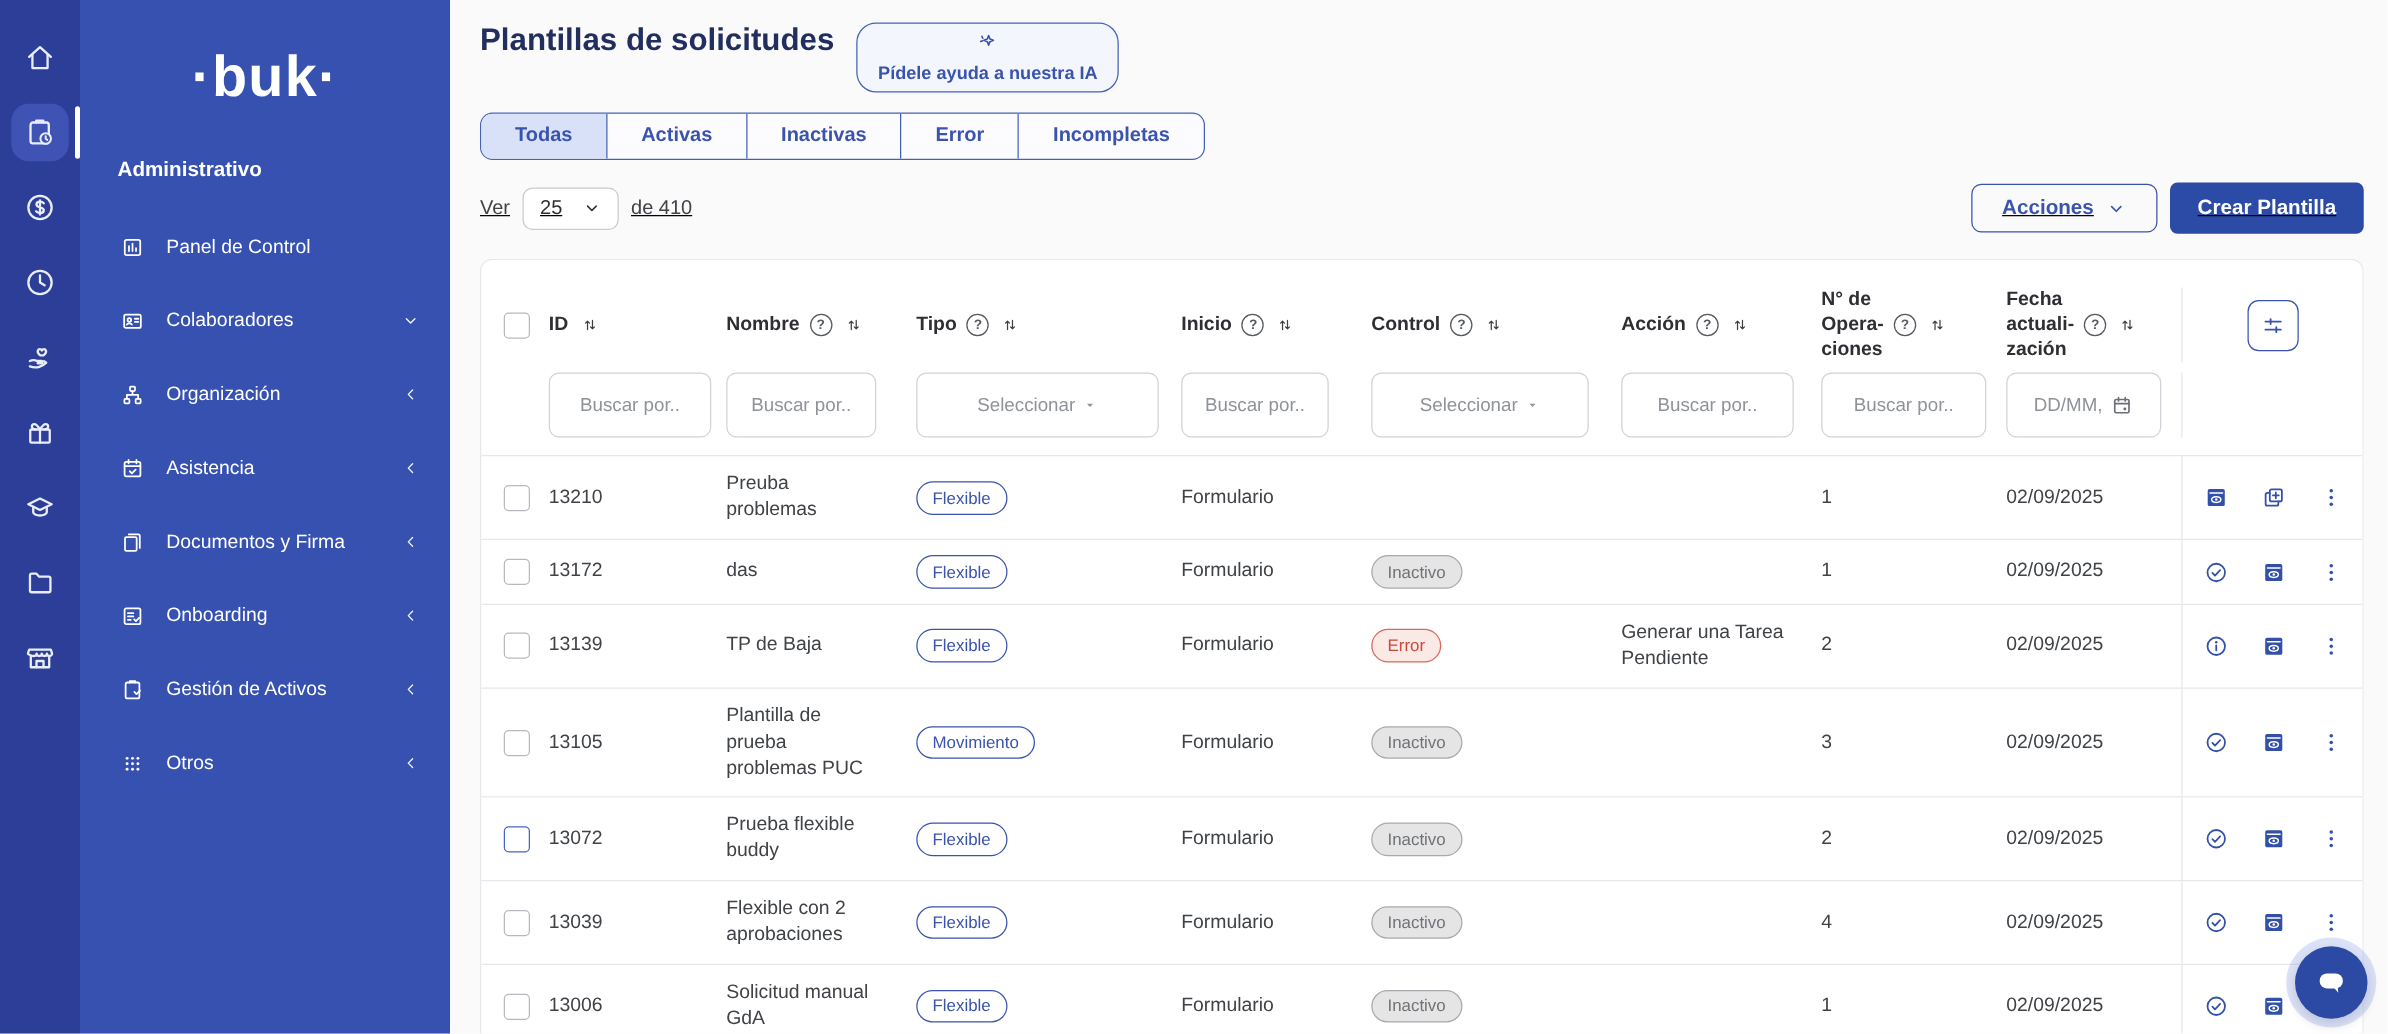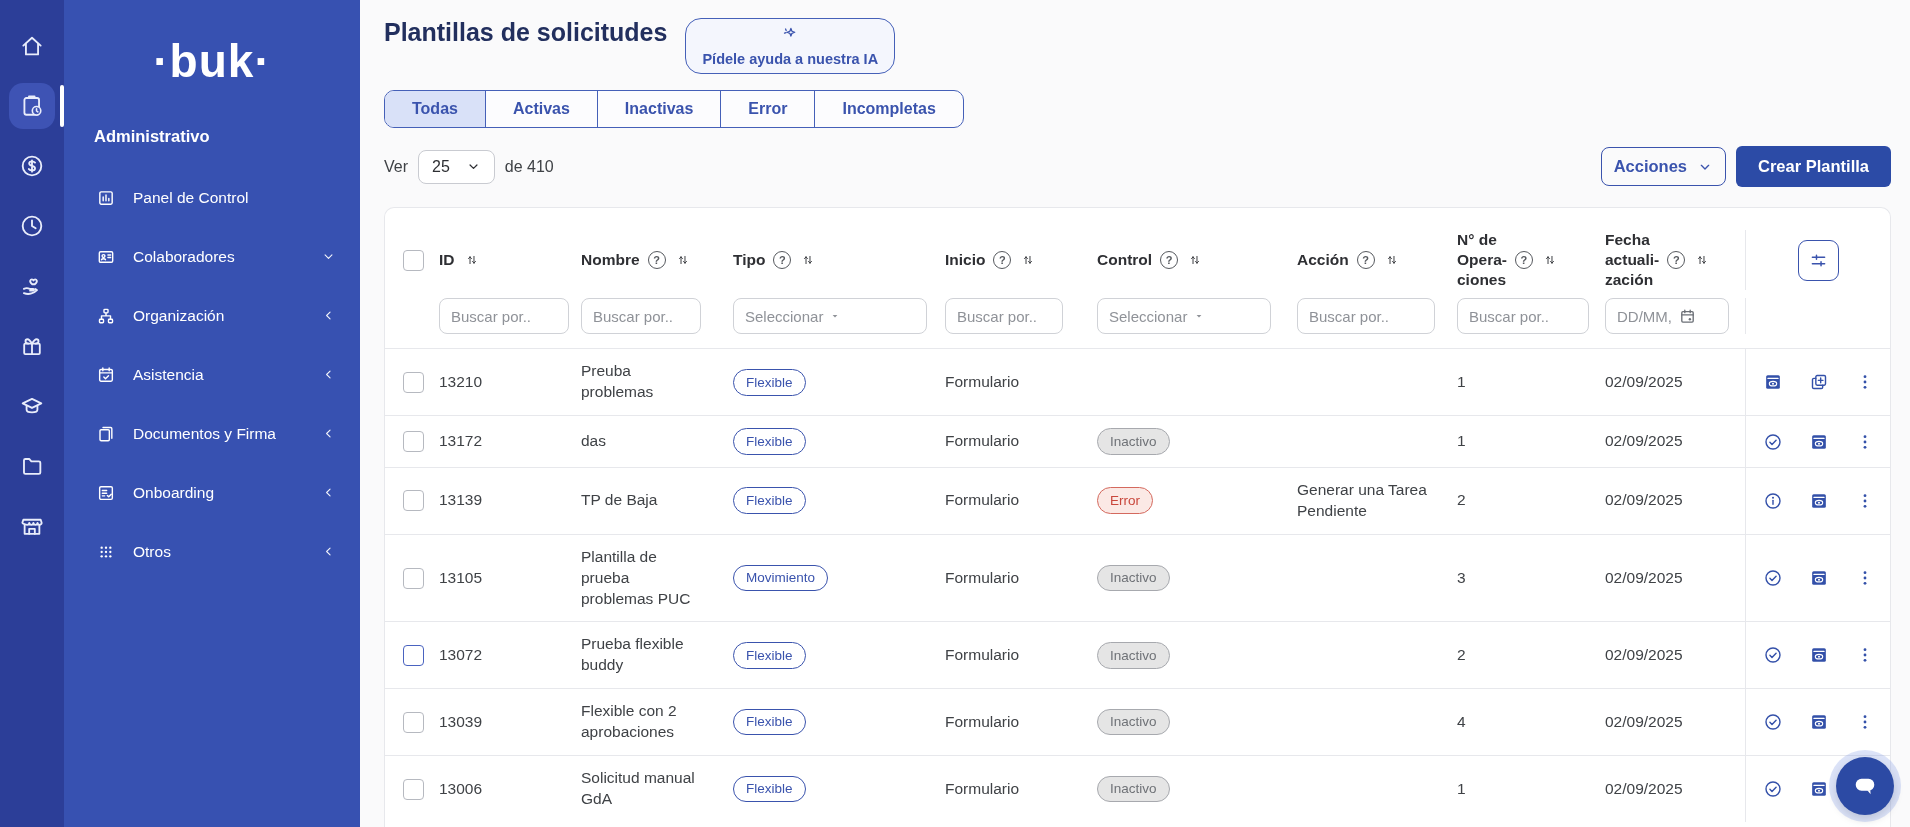--- a/index.html
+++ b/index.html
@@ -32,26 +32,26 @@
   .page-head{display:flex;gap:18px;}
   h1{margin:0;font-size:25px;font-weight:700;color:#222f5e;}
   .ai-btn{display:inline-flex;align-items:center;gap:8px;border:1.5px solid #4560b8;color:#3a53ad;background:#f4f6fd;border-radius:16px;padding:6px 16px;font-size:14.5px;font-weight:600;cursor:pointer;font-family:inherit;flex-direction:column;}
   .ai-btn .ico{width:18px;height:18px;}
 
   .tabs{display:flex;margin-top:16px;width:max-content;border:1.5px solid #4560b8;border-radius:10px;overflow:hidden;background:#fcfcfe;}
   .tab{padding:9px 27px;font-size:16px;font-weight:600;color:#3a53ad;background:transparent;border:none;border-left:1.5px solid #4560b8;cursor:pointer;font-family:inherit;}
   .tab:first-child{border-left:none;}
   .tab.active{background:#d9e1f8;}
 
-  .controls{display:flex;align-items:center;gap:10px;margin-top:18px;}
+  .controls{display:flex;align-items:center;gap:10px;margin-top:18px;text-decoration:underline;}
   .ver-label,.total{font-size:16px;color:#3f4246;}
   .select-box{display:flex;align-items:center;gap:16px;border:1px solid #c9cbd1;background:#fff;border-radius:8px;padding:7px 13px;font-size:16px;color:#2e2f33;cursor:pointer;}
   .select-box .ico{width:15px;height:15px;color:#2e2f33;}
   .spacer{flex:1;}
-  .btn-outline{display:flex;align-items:center;gap:10px;border:1.5px solid #3a53ad;color:#3a53ad;background:transparent;border-radius:8px;padding:9px 12px;font-size:16.5px;font-weight:600;cursor:pointer;font-family:inherit;}
+  .btn-outline{display:flex;align-items:center;gap:10px;border:1.5px solid #3a53ad;color:#3a53ad;background:transparent;border-radius:8px;padding:9px 24px;font-size:16.5px;font-weight:600;cursor:pointer;font-family:inherit;}
   .btn-outline .ico{width:16px;height:16px;}
   .btn-primary{background:#2c4ba6;color:#fff;border:none;border-radius:6px;padding:11px 22px;font-size:16.5px;font-weight:600;cursor:pointer;font-family:inherit;}
 
   
   .card{margin-top:20px;background:#fff;border:1px solid #e7e8ec;border-bottom:none;border-radius:10px 10px 0 0;flex:1;overflow:hidden;}
   .thead-row,.filter-row,.trow{display:flex;align-items:stretch;}
   .thead-row{padding:22px 0 8px;}
   .filter-row{padding:0 0 14px;}
   .trow{border-top:1px solid #e7e8ec;cursor:pointer;}
   .c{box-sizing:border-box;flex-shrink:0;display:flex;align-items:center;padding:12px 10px 12px 2px;}
@@ -67,21 +67,21 @@
   .w-fecha{width:142px;}
   .w-actions{width:146px;justify-content:center;padding:12px 6px;}
   .col-actions{border-left:1px solid #e7e8ec;}
 
   .th-label{font-size:15.5px;font-weight:700;color:#2e2f33;white-space:pre-line;line-height:1.3;}
   .qmark{margin-left:8px;width:16px;height:16px;border:1.3px solid #56595e;border-radius:50%;color:#56595e;font-size:11px;font-weight:700;display:inline-flex;align-items:center;justify-content:center;flex-shrink:0;cursor:pointer;}
   .sort{margin-left:10px;width:14px;height:14px;color:#3c3e42;flex-shrink:0;cursor:pointer;}
   .settings-btn{width:41px;height:41px;border:1.5px solid #3a53ad;border-radius:9px;background:#fff;color:#3a53ad;display:flex;align-items:center;justify-content:center;cursor:pointer;}
   .settings-btn .ico{width:21px;height:21px;}
 
-  .filter-input{height:36px;border:1px solid #d0d2d7;border-radius:8px;background:#fff;color:#8f9298;font-size:15px;padding:0 11px;display:flex;align-items:center;justify-content:flex-start;gap:6px;box-sizing:border-box;cursor:text;}
+  .filter-input{height:52px;border:1px solid #d0d2d7;border-radius:8px;background:#fff;color:#8f9298;font-size:15px;padding:0 11px;display:flex;align-items:center;justify-content:center;gap:6px;box-sizing:border-box;cursor:text;}
   .filter-input .ico{flex-shrink:0;}
   .filter-input .caret{width:12px;height:12px;color:#8f9298;}
   .filter-input .cal{width:19px;height:19px;color:#6b6f76;}
   .fi-id{width:132px;}.fi-nombre{width:132px;}.fi-tipo{width:194px;cursor:pointer;}
   .fi-inicio{width:118px;}.fi-estado{width:174px;cursor:pointer;}.fi-accion{width:138px;}
   .fi-operaciones{width:132px;}.fi-fecha{width:124px;}
 
   .cell-text{font-size:15.5px;color:#3f4246;line-height:1.35;}
   .checkbox{width:19px;height:19px;border:1.6px solid #b6b9c0;border-radius:4px;background:#fff;flex-shrink:0;cursor:pointer;}
   .checkbox.hl{border-color:#4a63c0;}
@@ -255,20 +255,35 @@
           </span>
         </div>
         <div class="menu-item">
           <span class="ico mi-icon">
             <svg viewBox="0 0 24 24" fill="none" stroke="currentColor" stroke-width="1.7" stroke-linecap="round" stroke-linejoin="round">
               <rect x="4.4" y="4.4" width="15.2" height="15.2" rx="1.6"></rect>
               <path d="M7.6 9h5.2M7.6 12.2h5.2M7.6 15.4h2.8M13.6 14.9l1.7 1.7 3-3"></path>
             </svg>
           </span>
           <span class="mi-label">Onboarding</span>
+          <span class="ico chev">
+            <svg viewBox="0 0 24 24" fill="none" stroke="currentColor" stroke-width="1.7" stroke-linecap="round" stroke-linejoin="round">
+              <path d="M14.5 6.5 9 12l5.5 5.5"></path>
+            </svg>
+          </span>
+        </div>
+        <div class="menu-item">
+          <span class="ico mi-icon">
+            <svg viewBox="0 0 24 24" fill="none" stroke="currentColor" stroke-width="1.7" stroke-linecap="round" stroke-linejoin="round">
+              <rect x="5.4" y="4.8" width="13.2" height="15.2" rx="1.6"></rect>
+              <path d="M9.4 4.8V3.4h5.2v1.4"></path>
+              <path d="M13.8 13.9l2 2 3.4-3.4"></path>
+            </svg>
+          </span>
+          <span class="mi-label">Gestión de Activos</span>
           <span class="ico chev">
             <svg viewBox="0 0 24 24" fill="none" stroke="currentColor" stroke-width="1.7" stroke-linecap="round" stroke-linejoin="round">
               <path d="M14.5 6.5 9 12l5.5 5.5"></path>
             </svg>
           </span>
         </div>
         <div class="menu-item">
           <span class="ico mi-icon">
             <svg viewBox="0 0 24 24" fill="currentColor" stroke="none">
               <circle cx="6.8" cy="6.8" r="1.4"></circle>

